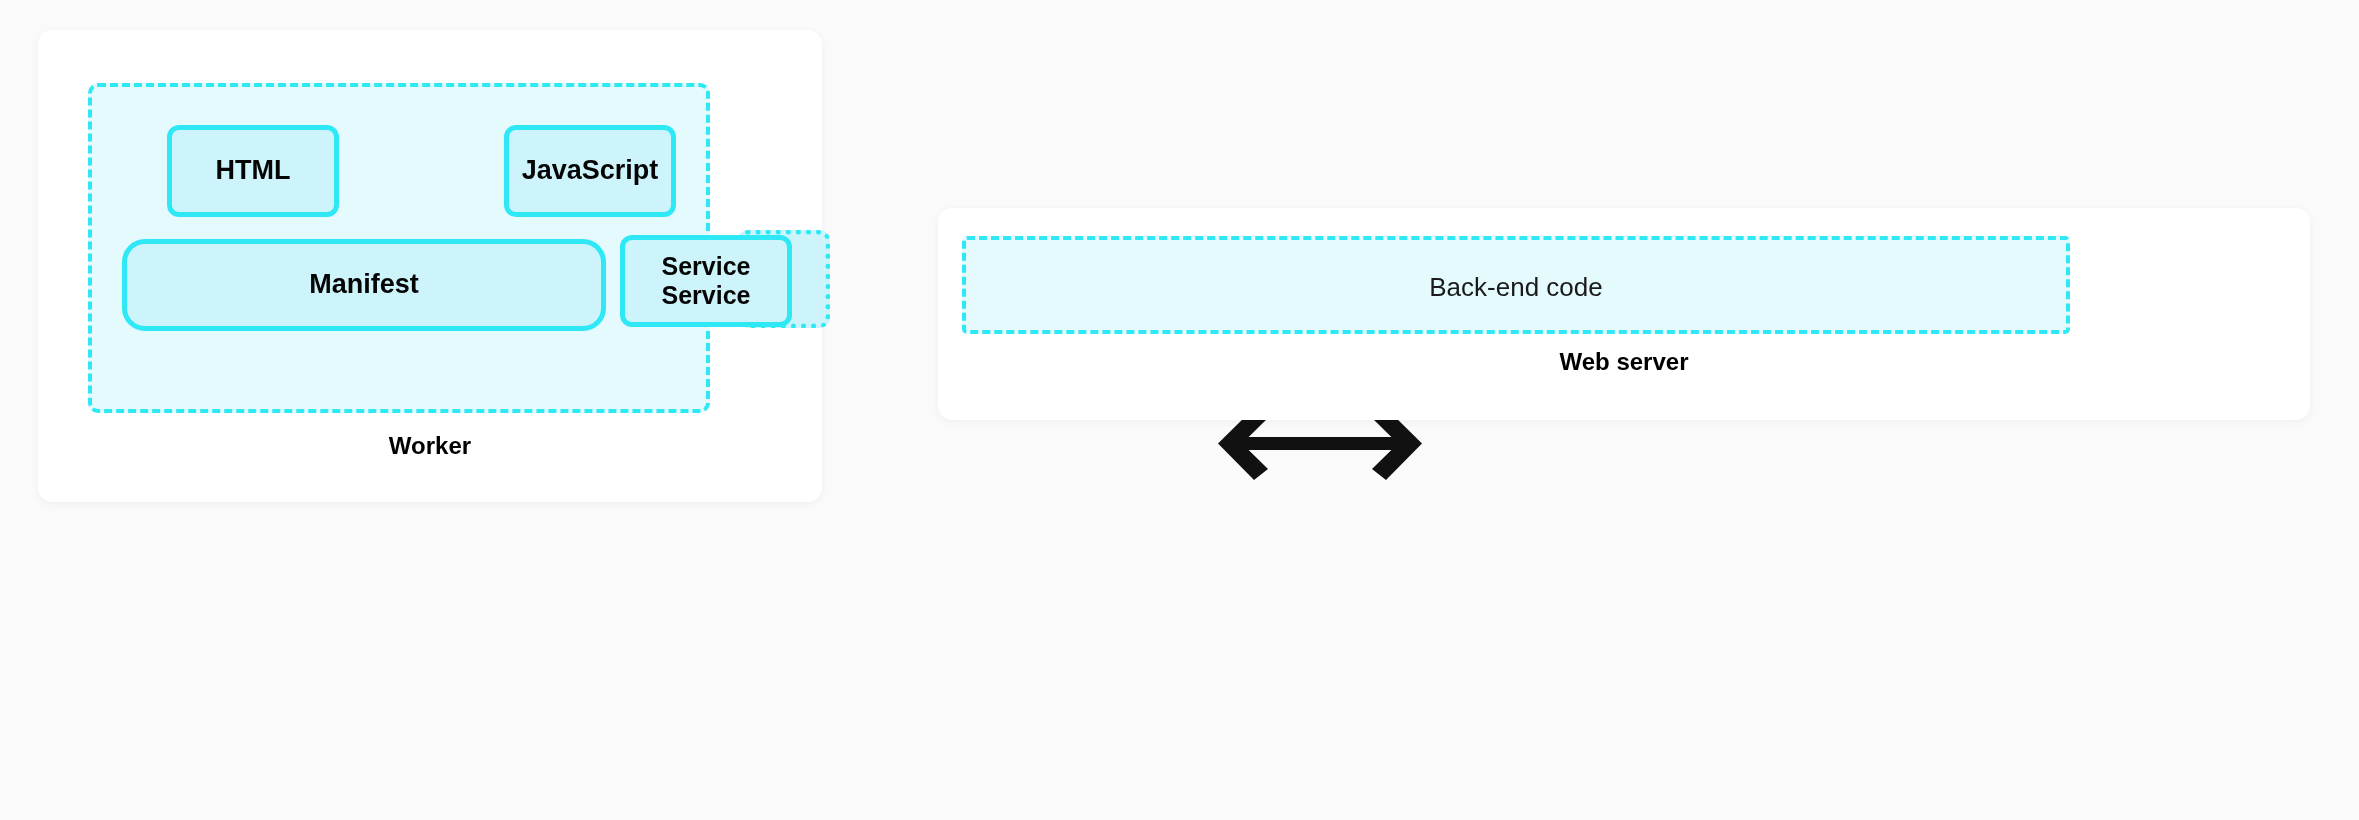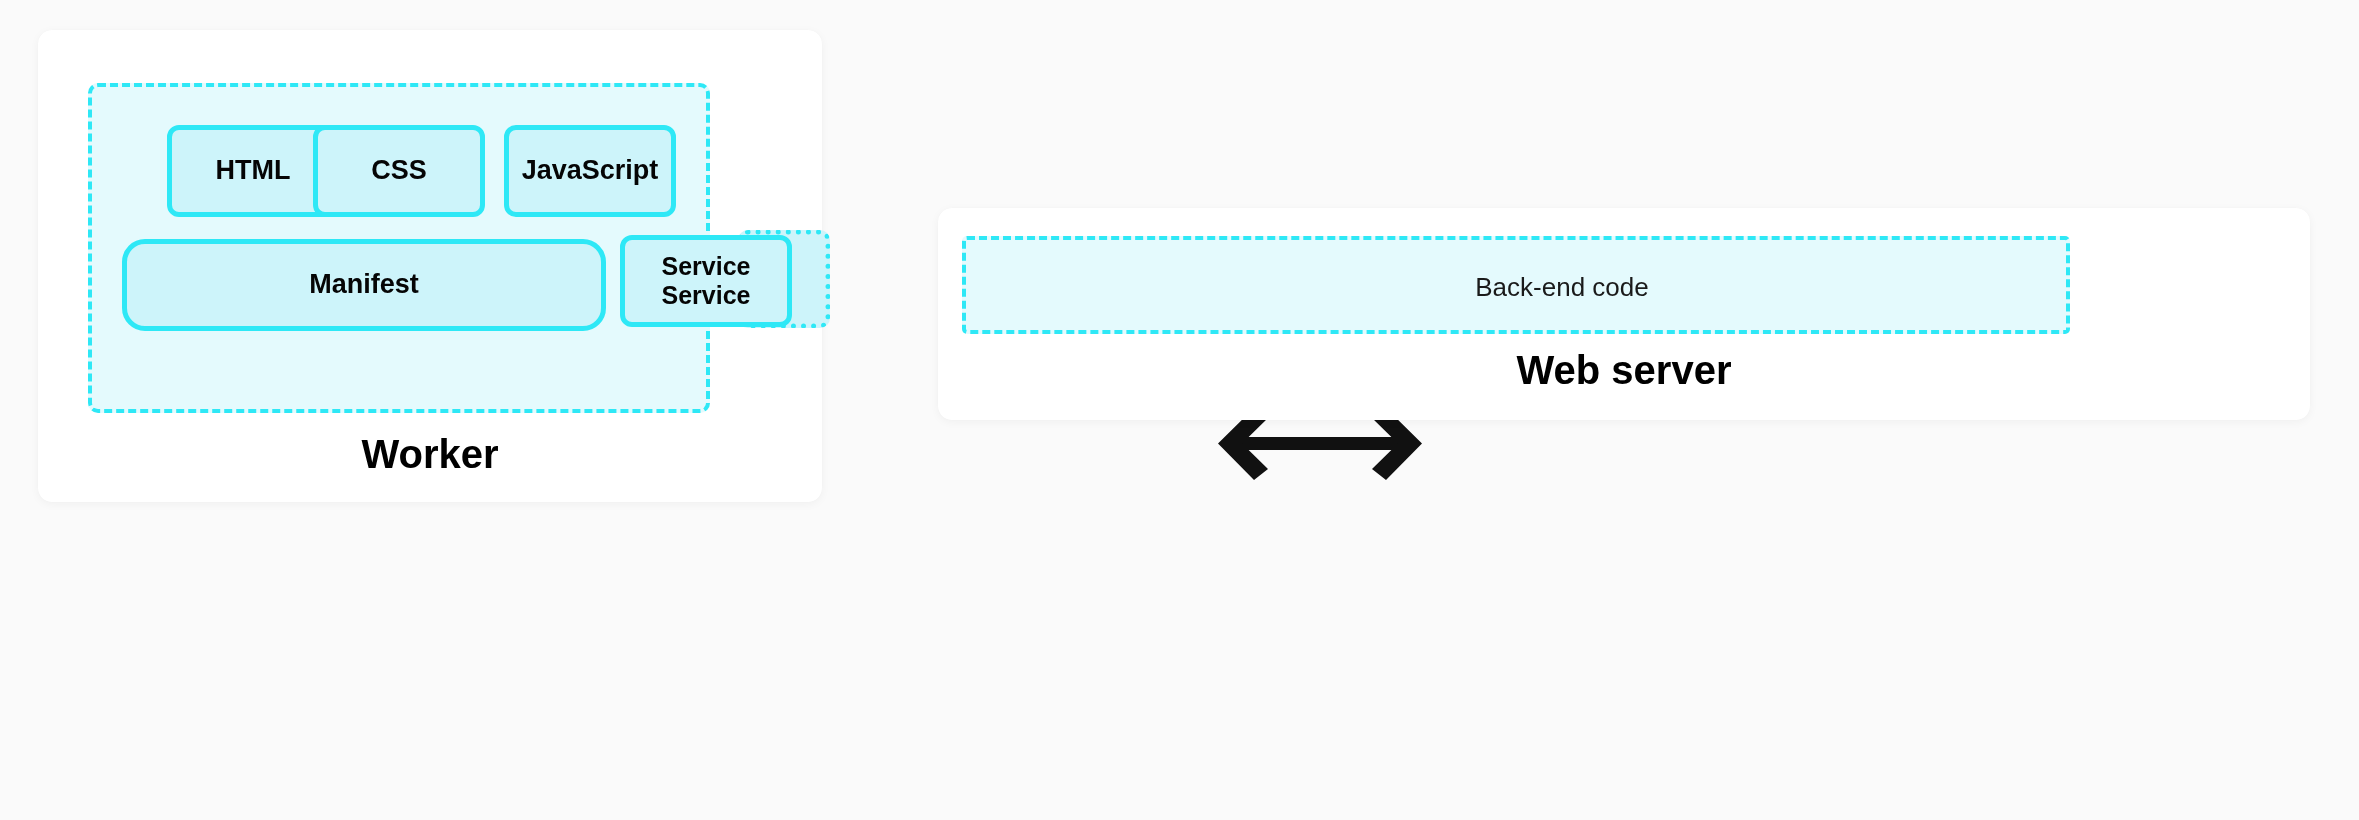--- a/index.html
+++ b/index.html
@@ -137,32 +137,31 @@
 
   
   .group-caption {
     position: absolute;
     left: 0;
     width: 100%;
     text-align: center;
     font-size: 26px;
     font-weight: normal;
     color: #1a1a1a;
-    padding-left: 46px;
   }
   #frontend-caption { top: 258px; }
   #backend-caption  { top: 32px; }
 
   
   .card-caption {
     position: absolute;
     left: 0;
     width: 100%;
     text-align: center;
-    font-size: 40px;
+    font-size: 24px;
     font-weight: bold;
     color: #000000;
   }
   #device-caption { top: 402px; }
   #server-caption { top: 140px; }
 
   
   #connector-arrow {
     position: absolute;
     left: 1210px;
@@ -177,23 +176,20 @@
 <div id="stage">
 
   <div class="card" id="device-card">
 
     <div class="dashed-group" id="frontend-group">
 
       <div class="tile" id="tile-html">
         <span>HTML</span>
       </div>
 
-      <div class="tile" id="tile-css">
-        <span>CSS</span>
-      </div>
 
       <div class="tile" id="tile-javascript">
         <span>JavaScript</span>
       </div>
 
       <div class="tile" id="tile-manifest">
         <span>Manifest</span>
       </div>
 
     </div>

